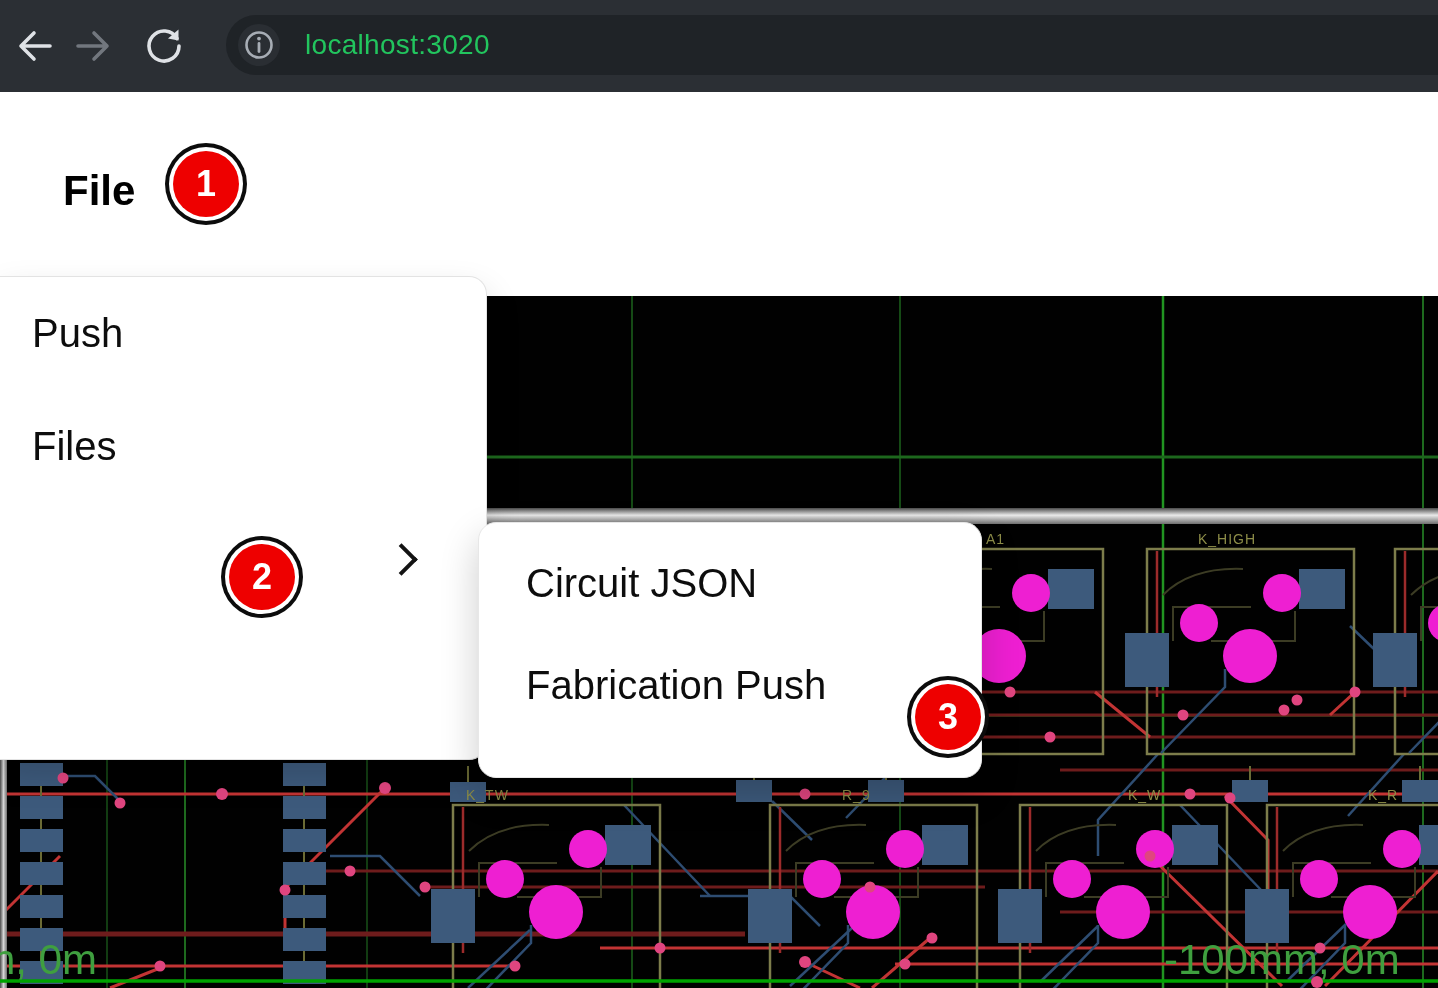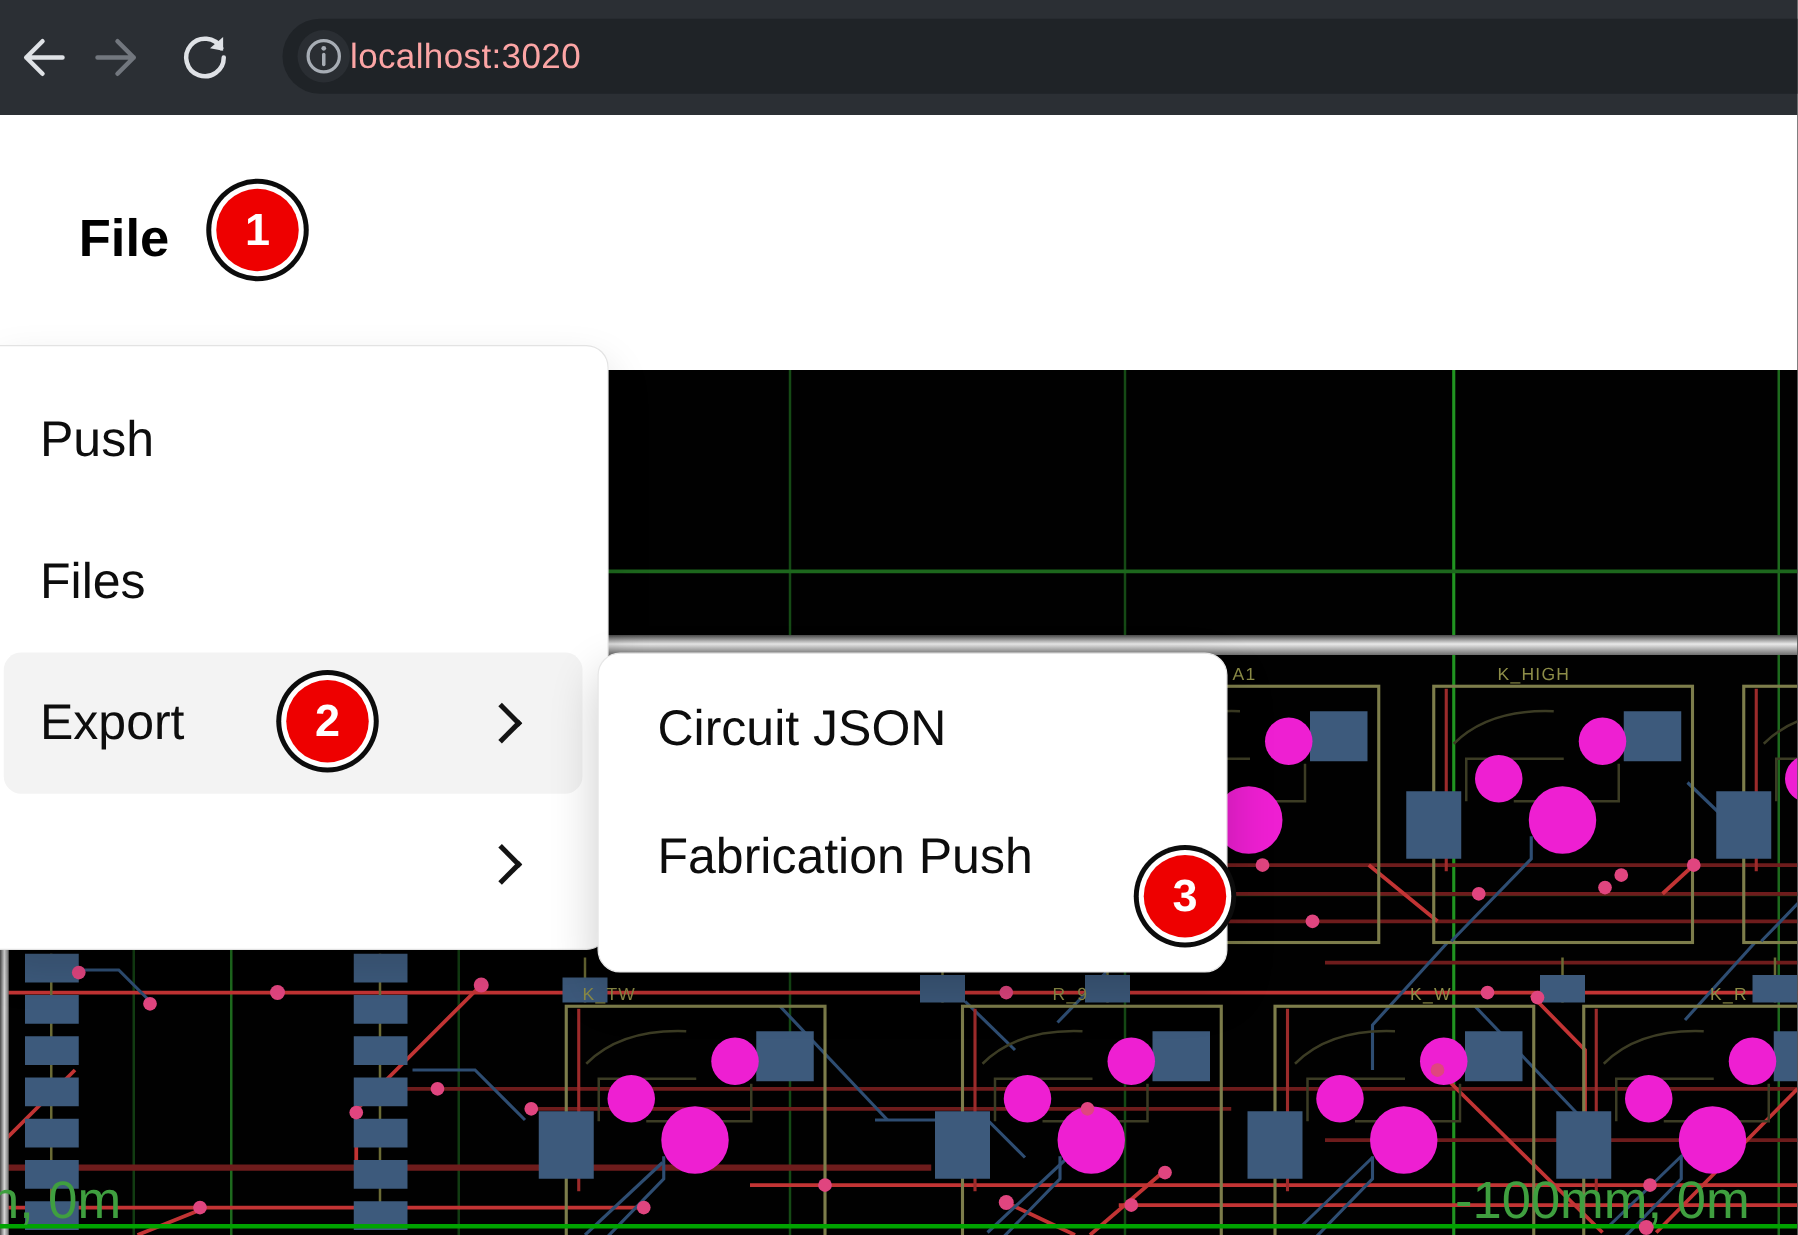--- a/index.html
+++ b/index.html
@@ -16,34 +16,34 @@
   .nav-btn{width:52px;height:52px;margin-left:8px;display:flex;align-items:center;
     justify-content:center;border-radius:50%;flex:0 0 auto;cursor:pointer;}
   .nav-btn svg{display:block}
   .addr-pill{
     position:absolute;left:226px;top:15px;height:60px;right:-80px;
     background:#1f2327;border-radius:30px;display:flex;align-items:center;
     padding-left:12px;cursor:text;
   }
   .info-wrap{width:42px;height:42px;border-radius:50%;background:#2a2e33;
     display:flex;align-items:center;justify-content:center;flex:0 0 auto;cursor:pointer;}
-  .url-text{color:#fca5a5;font-size:28px;letter-spacing:.3px;white-space:nowrap;}
+  .url-text{color:#22c55e;font-size:28px;margin-left:25px;letter-spacing:.3px;white-space:nowrap;}
   
   .file-label{
     position:absolute;left:63px;top:162px;font-size:42px;font-weight:600;
     color:#000000;z-index:5;cursor:pointer;line-height:58px;
   }
   
   .pcb-wrap{position:absolute;left:0;top:296px;width:1438px;height:708px;background:#000;z-index:1;}
   
   .menu-panel{
     position:absolute;left:0;top:276px;width:487px;height:484px;box-sizing:border-box;
     background:#fff;border:1px solid #e3e3e3;border-left:none;
     border-radius:0 18px 18px 0;box-shadow:0 16px 34px rgba(0,0,0,.15);
-    z-index:10;padding-top:19px;
+    z-index:10;
   }
   .menu-item{
     height:113px;display:flex;align-items:center;
     margin:0 20px 0 3px;padding:0 47px 0 29px;
     font-size:40px;color:#0d0d0d;cursor:pointer;border-radius:14px;
   }
   .menu-item.highlight{background:#f3f3f3;}
   .chev{
     margin-left:auto;width:19px;height:19px;flex:0 0 auto;
     border-top:4.5px solid #131313;border-right:4.5px solid #131313;
@@ -285,24 +285,20 @@
 </svg>
 </div>
 
 <div class="menu-panel">
   <div class="menu-item">
     <span>Push</span>
   </div>
   <div class="menu-item">
     <span>Files</span>
   </div>
-  <div class="menu-item highlight">
-    <span>Export</span>
-    <span class="chev"></span>
-  </div>
   <div class="menu-item">
     <span class="chev"></span>
   </div>
 </div>
 
 <div class="submenu">
   <div class="submenu-item">
     <span>Circuit JSON</span>
   </div>
   <div class="submenu-item">

